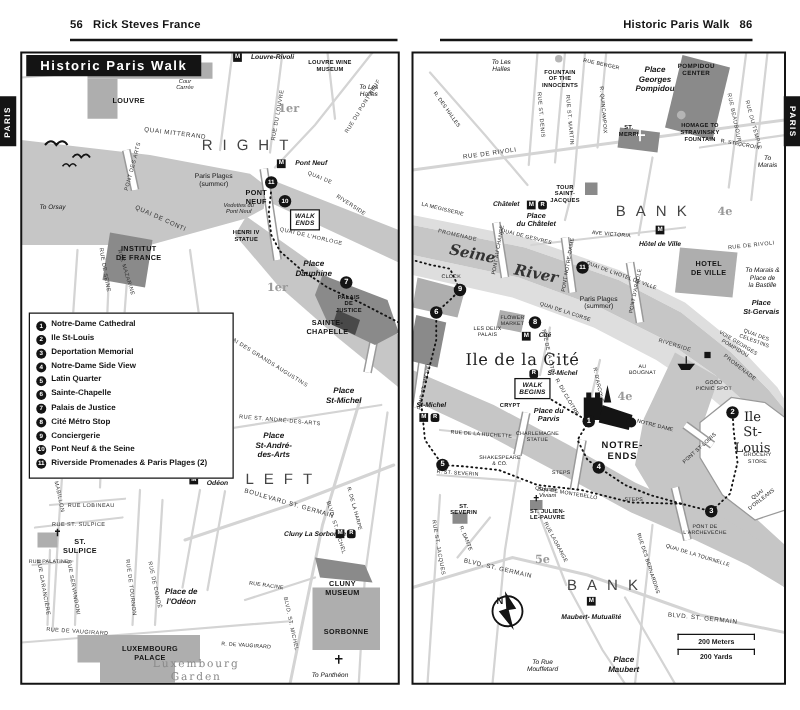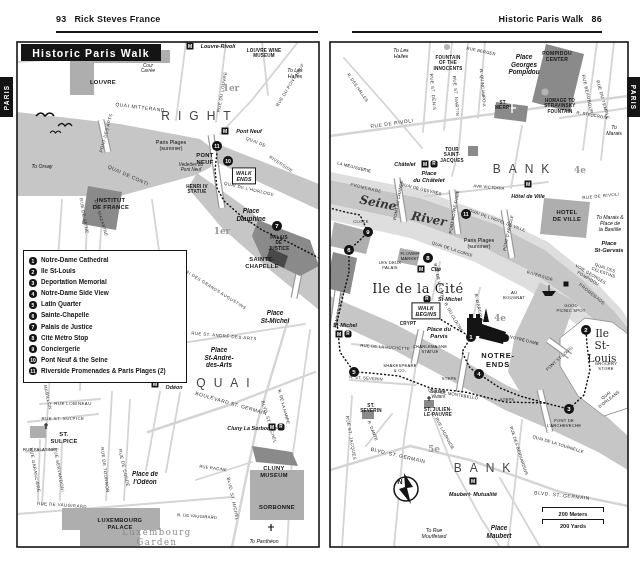--- a/index.html
+++ b/index.html
@@ -260,21 +260,21 @@
       </g>
 
       <path class="route" d="M424,312 L435,316 L455,328 L471,337 L462,352 L470,368 L479,374 L500,388 L520,396 L545,403 L569,409 L584,395 L590,370 L587,345 L586,330"></path>
       <path class="route" d="M545,403 L505,402 L465,392 L430,388 L399,376 L370,373 L354,372 L340,352 L337,322 L343,296 L349,272 L349,250 L360,240 L368,232 L360,215 L345,212 L330,208"></path>
     </g>
 
     <rect class="panel-border" x="17" y="42" width="302" height="505"></rect>
     <rect class="panel-border" x="330" y="42" width="298" height="505"></rect>
   </svg>
 
-  <div class="header" style="left:56px;"><span>93</span><span class="pnum"></span><span>Rick Steves France</span></div>
+  <div class="header" style="left:56px;"><span>56</span><span class="pnum"></span><span>Rick Steves France</span></div>
   <div class="rule" style="left:56px;width:262px;"></div>
   <div class="header" style="right:38px;"><span>Historic Paris Walk</span><span class="pnum"></span><span>86</span></div>
   <div class="rule" style="left:352px;width:250px;"></div>
 
   <div class="tab tab-l" style="left:0;top:77px;">
       <span>PARIS</span>
     </div>
   <div class="tab tab-r" style="left:627px;top:77px;">
       <span>PARIS</span>
     </div>
@@ -390,21 +390,21 @@
       <div class="lbl arr" style="left: 165px; top: 310px; transform: translate(-50%, -50%);">6e</div>
       <div class="lbl place" style="left: 275px; top: 317px; transform: translate(-50%, -50%);">Place
 St-Michel</div>
       <div class="lbl street-sm" style="left: 224px; top: 336px; transform: translate(-50%, -50%) rotate(5deg);">RUE ST. ANDRÉ-DES-ARTS</div>
       <div class="lbl place" style="left: 219px; top: 357px; transform: translate(-50%, -50%);">Place
 St-André-
 des-Arts</div>
       <div class="lbl tiny" style="left: 171px; top: 341px; transform: translate(-50%, -50%);">COUR DU
 COMMERCE
 ST. ANDRÉ</div>
-      <div class="lbl district" style="left: 227px; top: 383px; transform: translate(-50%, -50%);">QUAI</div>
+      <div class="lbl district" style="left: 227px; top: 383px; transform: translate(-50%, -50%);">LEFT</div>
       <div class="lbl street" style="left: 231px; top: 404px; transform: translate(-50%, -50%) rotate(16deg);">BOULEVARD ST. GERMAIN</div>
       <div class="lbl metro" style="left: 155px; top: 384px; transform: translate(-50%, -50%);">M</div>
       <div class="lbl mlabel" style="left: 174px; top: 387px; transform: translate(-50%, -50%);">Odéon</div>
       <div class="lbl street-sm" style="left: 47px; top: 394px; transform: translate(-50%, -50%) rotate(78deg);">R. MABILLON</div>
       <div class="lbl street-sm" style="left: 73px; top: 404px; transform: translate(-50%, -50%);">RUE LOBINEAU</div>
       <div class="lbl street-sm" style="left: 63px; top: 419px; transform: translate(-50%, -50%);">RUE ST. SULPICE</div>
       <div class="lbl bldg" style="left: 64px; top: 438px; transform: translate(-50%, -50%);">ST.
 SULPICE</div>
       <div class="lbl tiny" style="left: 39px; top: 450px; transform: translate(-50%, -50%);">RUE PALATINE</div>
       <div class="lbl street-sm" style="left: 35px; top: 470px; transform: translate(-50%, -50%) rotate(80deg);">RUE GARANCIÈRE</div>

